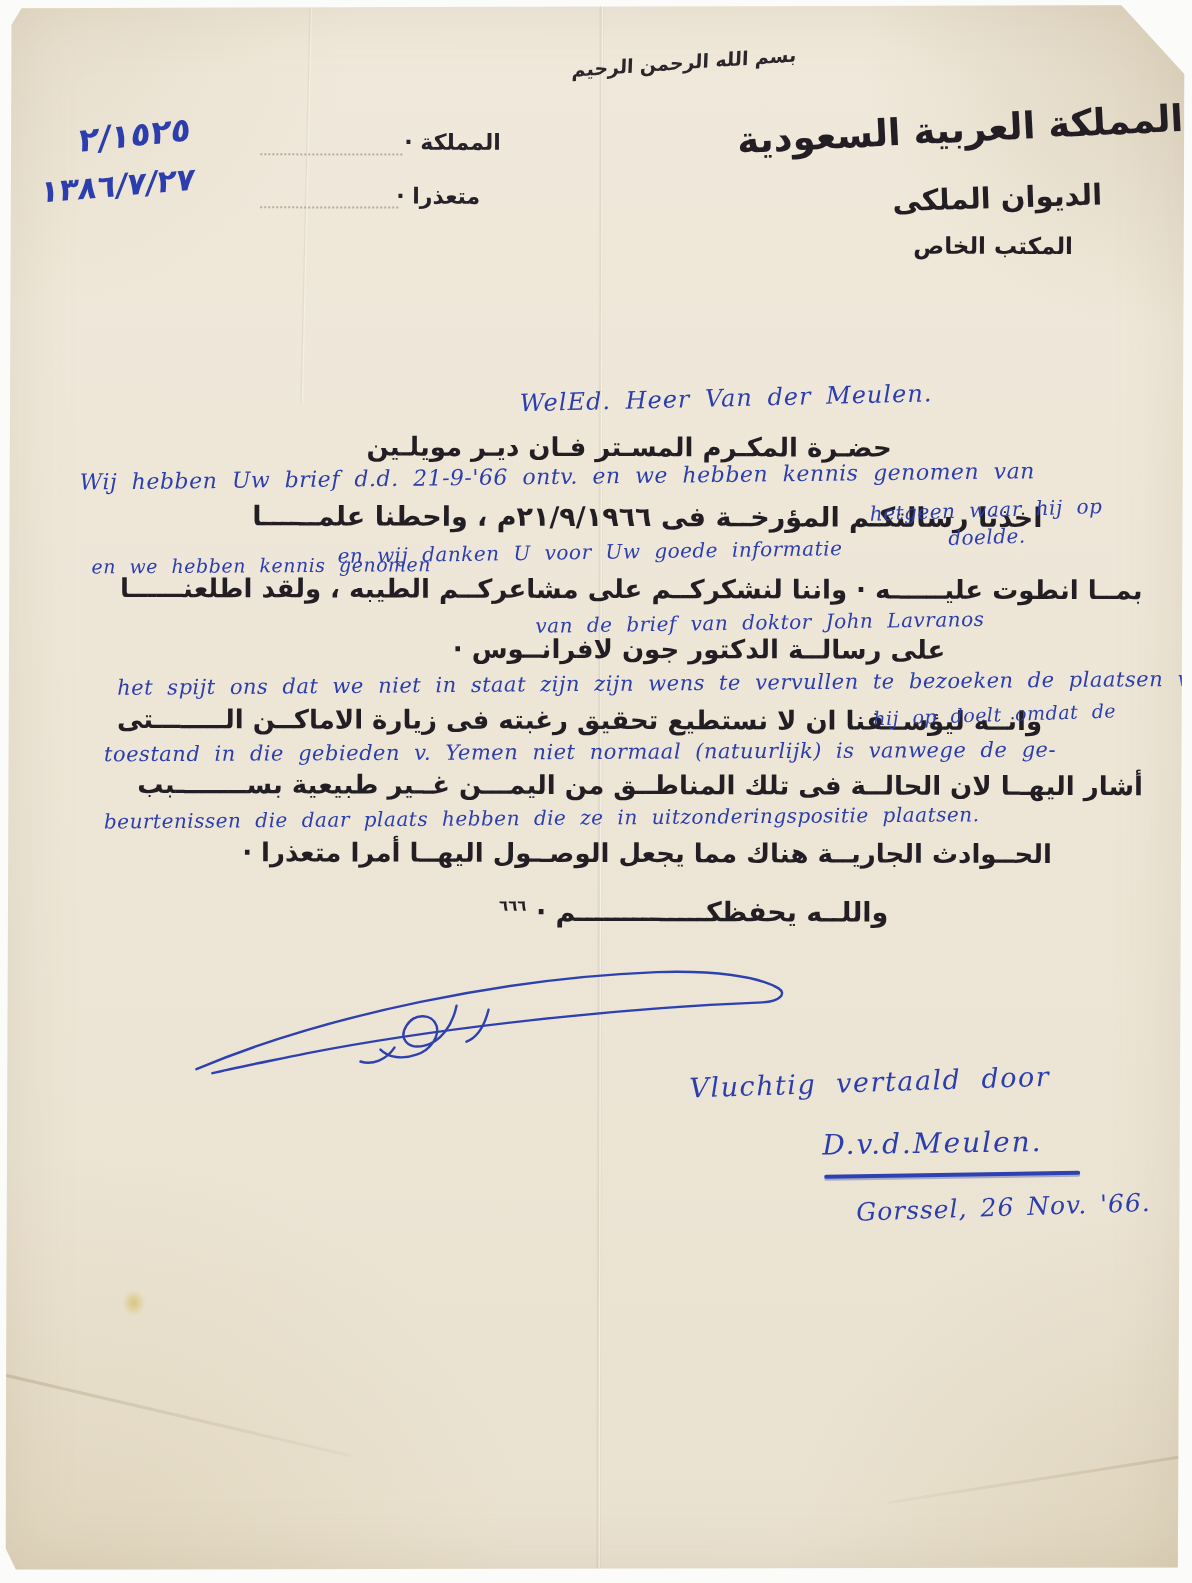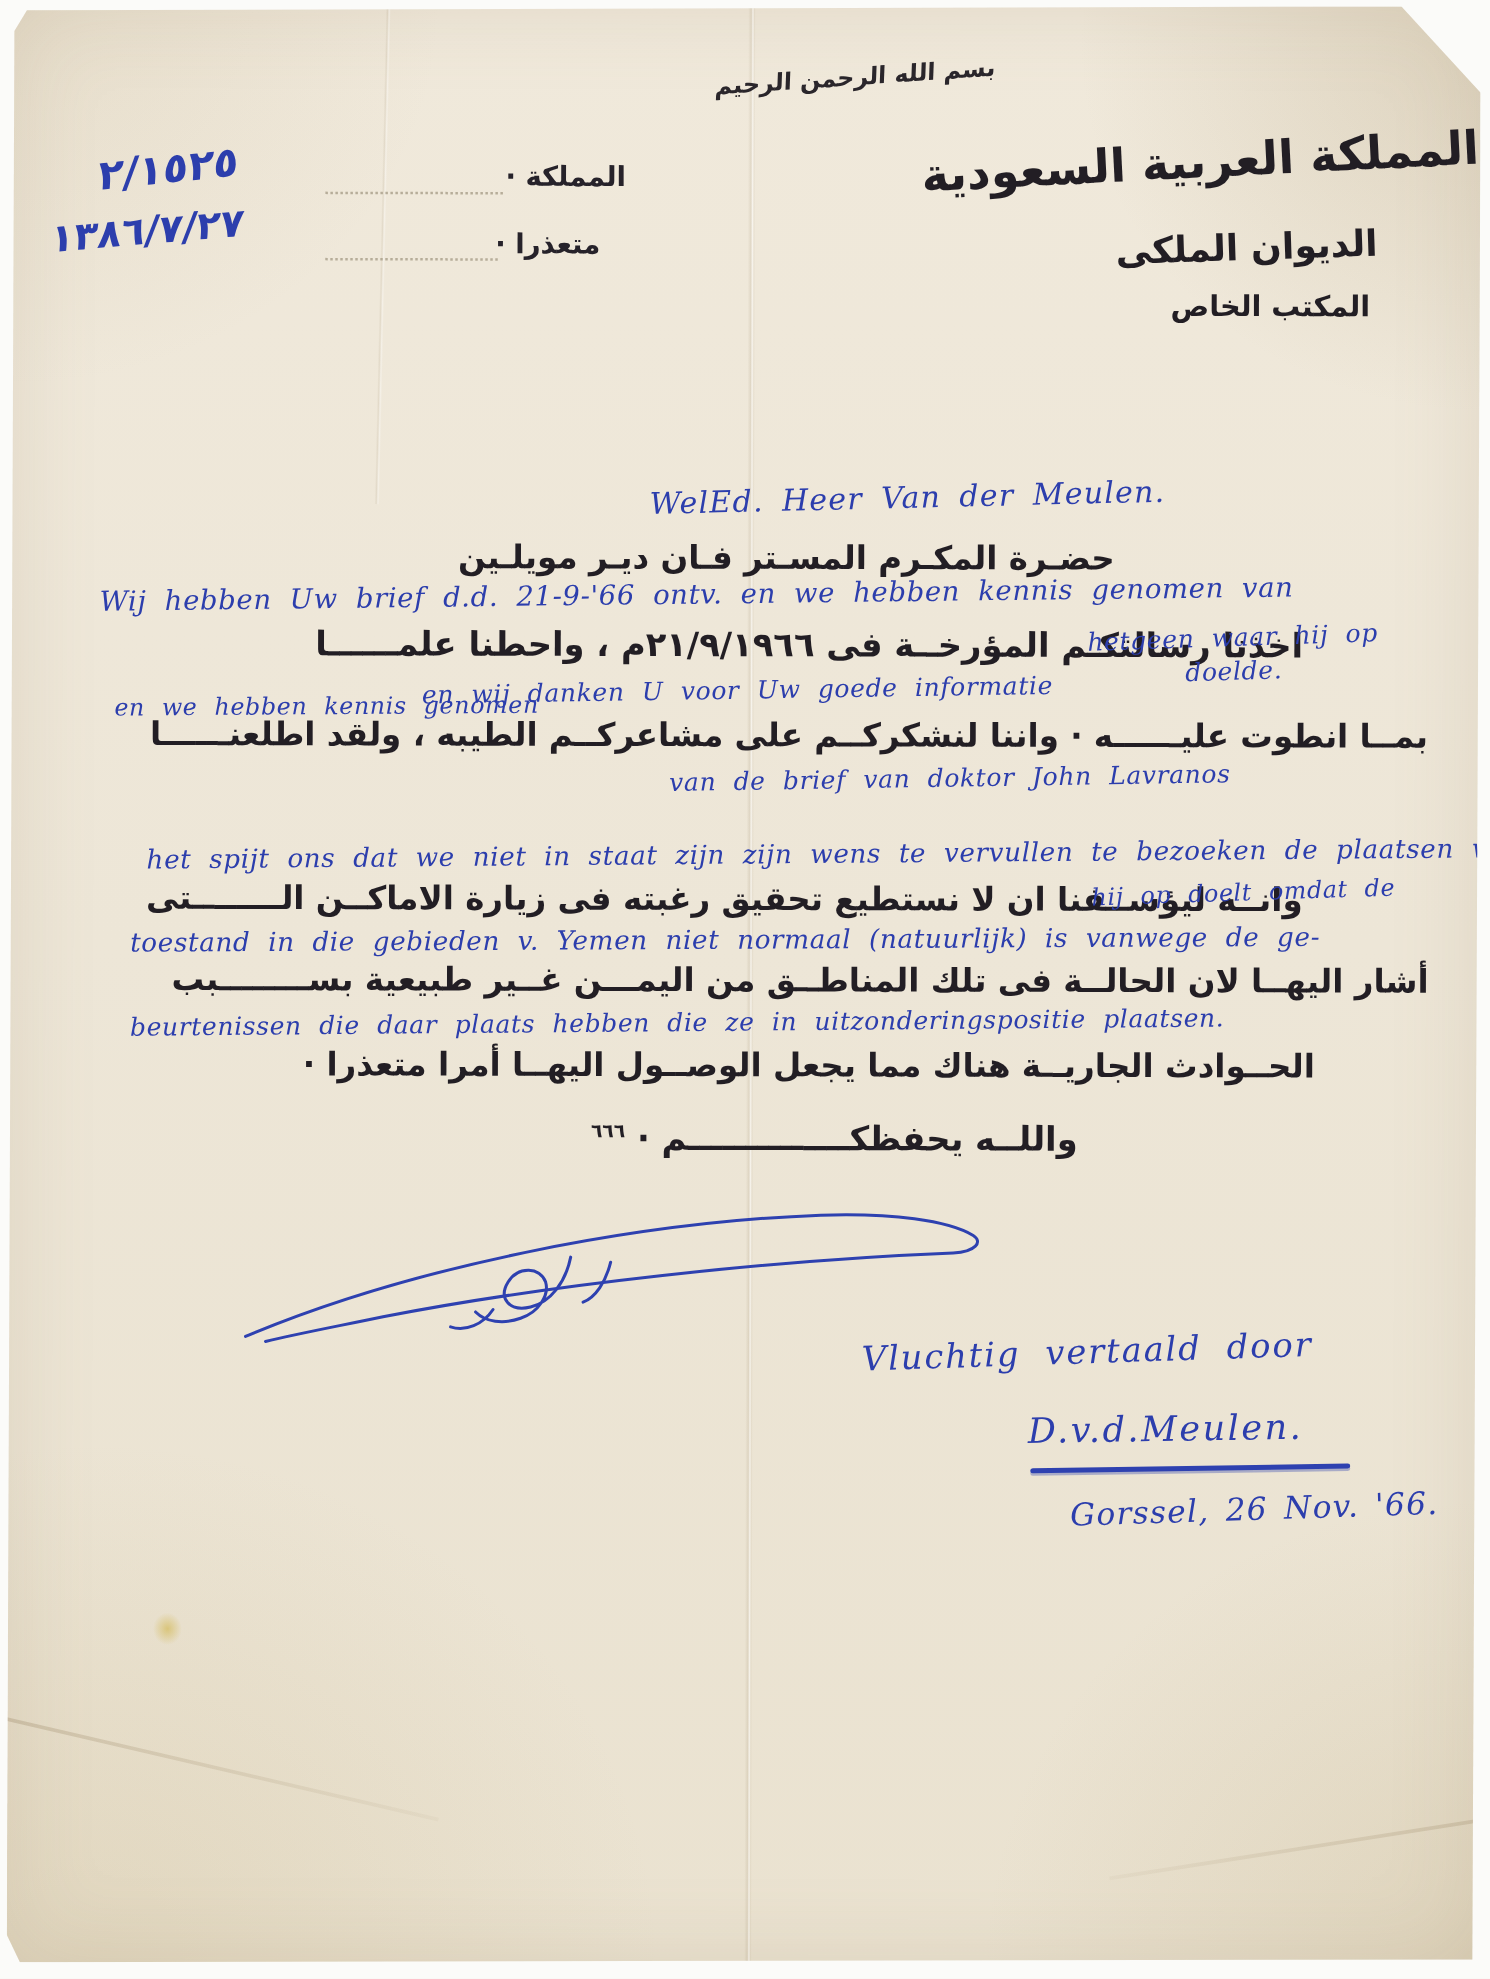--- a/index.html
+++ b/index.html
@@ -26,21 +26,21 @@
          background:radial-gradient(50% 50%,rgba(206,176,58,0.55),rgba(206,176,58,0) 72%);}
 
   .ar{font-family:"DejaVu Sans",sans-serif;direction:rtl;unicode-bidi:isolate;color:#221e24;font-weight:bold;}
   .pos{position:absolute;white-space:nowrap;}
   .hw{font-family:"DejaVu Serif",serif;font-style:italic;color:#2c3ead;}
 
   .basmala{left:588px;top:46px;width:200px;text-align:center;font-size:19px;color:#2a262b;
            transform:rotate(-4deg) skewX(-6deg);}
   .country{left:775px;top:102px;width:400px;text-align:center;font-size:37px;transform:rotate(-3deg);}
   .royal-court{left:856px;top:176px;width:266px;text-align:center;font-size:29px;transform:rotate(-2deg);}
-  .private-office{left:882px;top:228px;width:206px;font-size:23px;}
+  .private-office{left:882px;top:228px;width:206px;text-align:center;font-size:23px;}
 
   .field-label{font-size:22px;color:#26222a;}
   .lbl-num{left:396px;top:126px;}
   .lbl-date{left:388px;top:180px;}
   .dotline{position:absolute;height:2px;border-bottom:2px dotted #a99f8a;opacity:0.8;}
   .dl1{left:252px;top:148px;width:142px;}
   .dl2{left:252px;top:201px;width:138px;}
   .hw-num{font-family:"DejaVu Sans",sans-serif;color:#2c3ead;font-weight:bold;letter-spacing:5px;direction:ltr;}
   .val-num{left:70px;top:112px;font-size:33px;transform:rotate(-6deg) skewX(-10deg);}
   .val-date{left:32px;top:164px;font-size:31px;transform:rotate(-5deg) skewX(-10deg);}
@@ -58,21 +58,21 @@
   .L6{left:528px;top:606px;font-size:20px;transform:rotate(-1deg);}
   .L7{left:528px;top:630px;width:410px;text-align:right;font-size:26px;}
   .L8{left:110px;top:667px;transform:rotate(-0.6deg);font-size:21px;}
   .L9{left:130px;top:701px;width:905px;text-align:right;font-size:26px;}
   .L10{left:866px;top:697px;width:272px;white-space:normal;font-size:19px;transform:rotate(-2deg);line-height:1.3;}
   .L11{left:97px;top:736px;transform:rotate(-0.4deg);font-size:21px;}
   .L12{left:158px;top:766px;width:978px;text-align:right;font-size:26px;}
   .L13{left:97px;top:802px;transform:rotate(-0.6deg);font-size:20px;}
   .L14{left:163px;top:834px;width:882px;text-align:right;font-size:26px;}
 
-  .closing-ar{left:466px;top:892px;width:442px;text-align:left;font-size:27px;}
+  .closing-ar{left:466px;top:892px;width:442px;text-align:center;font-size:27px;}
   .flourish{font-size:15px;vertical-align:super;letter-spacing:-1px;}
 
   .signature{position:absolute;left:182px;top:944px;width:625px;height:140px;}
   .signature path{stroke:#2e41b0;fill:none;stroke-width:2.4;stroke-linecap:round;}
 
   .vlu{left:683px;top:1062px;font-size:27px;letter-spacing:1.5px;word-spacing:10px;transform:rotate(-2deg);}
   .sig-name{left:816px;top:1122px;font-size:28px;letter-spacing:2px;transform:rotate(-1deg);}
   .sig-underline{position:absolute;left:818px;top:1168px;width:256px;height:4px;background:#2e41b0;transform:rotate(-1deg);border-radius:2px;box-shadow:0 2px 0 rgba(46,65,176,0.35);}
   .place{left:850px;top:1188px;font-size:25px;letter-spacing:1px;word-spacing:4px;transform:rotate(-2deg);}
 </style>
@@ -104,20 +104,21 @@
     <div class="pos hw sal-hw">WelEd. Heer Van der Meulen.</div>
     <div class="pos ar sal-ar">حضـرة المكـرم المسـتر فـان ديـر مويلـين</div>
 
     <div class="pos hw nl L0">Wij hebben Uw brief d.d. 21-9-'66 ontv. en we hebben kennis genomen van</div>
     <div class="pos ar L1">اخذنا رسالتكـم المؤرخــة فى ٢١/٩/١٩٦٦م ، واحطنا علمــــــا</div>
     <div class="pos hw nl L2">hetgeen waar hij op doelde.</div>
     <div class="pos hw nl L3">en wij danken U voor Uw goede informatie</div>
     <div class="pos hw nl L4">en we hebben kennis genomen</div>
     <div class="pos ar L5">بمــا انطوت عليــــــه · واننا لنشكركــم على مشاعركــم الطيبه ، ولقد اطلعنــــــا</div>
     <div class="pos hw nl L6">van de brief van doktor John Lavranos</div>
+    <div class="pos ar L7">على رسالــة الدكتور جون لافرانــوس ·</div>
     <div class="pos hw nl L8">het spijt ons dat we niet in staat zijn zijn wens te vervullen te bezoeken de plaatsen waar</div>
     <div class="pos ar L9">وانــه ليؤســفنا ان لا نستطيع تحقيق رغبته فى زيارة الاماكــن الــــــــتى</div>
     <div class="pos hw nl L10">hij op doelt omdat de</div>
     <div class="pos hw nl L11">toestand in die gebieden v. Yemen niet normaal (natuurlijk) is vanwege de ge-</div>
     <div class="pos ar L12">أشار اليهــا لان الحالــة فى تلك المناطــق من اليمـــن غــير طبيعية بســــــــبب</div>
     <div class="pos hw nl L13">beurtenissen die daar plaats hebben die ze in uitzonderingspositie plaatsen.</div>
     <div class="pos ar L14">الحــوادث الجاريــة هناك مما يجعل الوصــول اليهــا أمرا متعذرا ·</div>
 
     <div class="pos ar closing-ar">
       <span>واللــه يحفظكــــــــــــــم ·</span>

